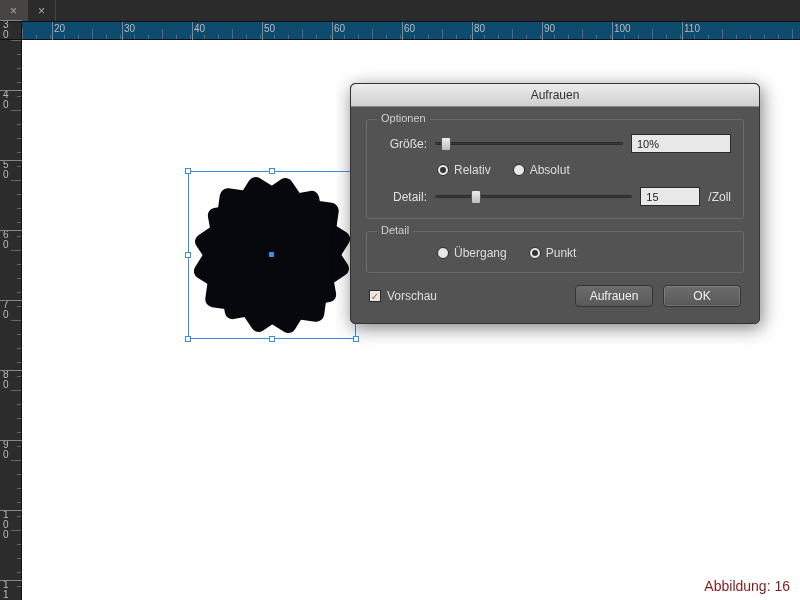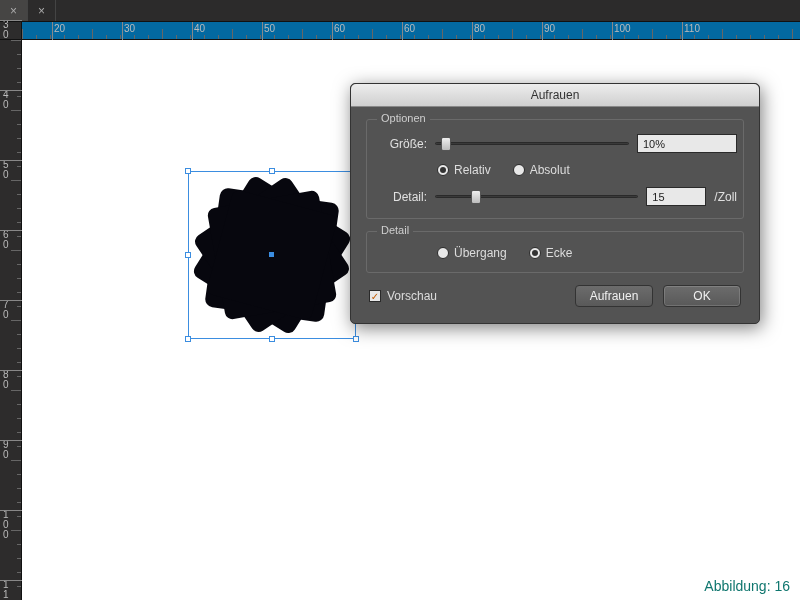--- a/index.html
+++ b/index.html
@@ -7,21 +7,21 @@
   .app { width: 800px; height: 600px; background: #fff; position: relative; }
 
   
   .tabbar { display: flex; height: 22px; background: #2c2b2b; border-bottom: 1px solid #111; color: #ccc; font-size: 11px; }
   .tab { display: flex; align-items: center; padding: 0 10px; gap: 6px; border-right: 1px solid #444; background: #464544; color:#ddd; }
   .tab.inactive { background: #2c2b2b; color:#999; }
   .tab .close { color:#aaa; font-size:12px; }
   .tabbar .rest { flex:1; background:#2c2b2b; }
 
   
-  .ruler-top { position:absolute; top:22px; left:22px; right:0; height:18px; background:#0369a1; border-bottom:1px solid #111; }
+  .ruler-top { position:absolute; top:22px; left:22px; right:0; height:18px; background:#0c4a6e; border-bottom:1px solid #111; }
   .ruler-top .tick { position:absolute; top:0; height:18px; color:#bbb; font-size:10px; }
   .ruler-top .tick .num { position:absolute; top:1px; left:2px; }
   .ruler-top .tick .major { position:absolute; bottom:0; width:1px; height:18px; background:#888; }
   .ruler-top .minor { position:absolute; bottom:0; width:1px; height:5px; background:#666; }
 
   
   .ruler-left { position:absolute; top:40px; left:0; width:22px; bottom:0; background:#2d2c2c; border-right:1px solid #111; }
   .ruler-left .tick { position:absolute; left:0; width:22px; color:#bbb; font-size:10px; }
   .ruler-left .tick .num { display:block; transform-origin: left top; line-height:10px; }
   .ruler-left .tick .major { position:absolute; right:0; height:1px; width:22px; background:#888; }
@@ -46,21 +46,21 @@
   .blob .r1{transform:rotate(8deg) scale(1)}
   .blob .r2{transform:rotate(32deg) scale(0.98)}
   .blob .r3{transform:rotate(56deg) scale(0.96)}
   .blob .r4{transform:rotate(80deg) scale(0.94)}
   .blob .r5{transform:rotate(15deg) scale(0.9)}
 
   
   .dialog { position:absolute; left:350px; top:83px; width:410px; background:#535353; border:1px solid #333; box-shadow:2px 4px 18px rgba(0,0,0,0.5); border-radius:5px; color:#ddd; font-size:12px; }
   .dlg-title { height:23px; background:linear-gradient(#ededed,#cfcfcf); color:#333; text-align:center; line-height:23px; border-bottom:1px solid #888; border-radius:5px 5px 0 0; font-size:12px; }
   .dlg-body { padding:12px 15px 14px 15px; }
-  .fieldset { border:1px solid #6a6a6a; border-radius:3px; padding:14px 6px 12px 12px; margin-bottom:12px; position:relative; }
+  .fieldset { border:1px solid #6a6a6a; border-radius:3px; padding:14px 12px 12px 12px; margin-bottom:12px; position:relative; }
   .fieldset .legend { position:absolute; top:-8px; left:10px; background:#535353; padding:0 4px; color:#cfcfcf; font-size:11px; }
   .row { display:flex; align-items:center; gap:8px; margin-bottom:10px; }
   .row:last-child{margin-bottom:0}
   .lbl { width:48px; text-align:right; color:#e0e0e0; }
   .slider { flex:1; height:16px; position:relative; }
   .slider .track { position:absolute; left:0; right:0; top:50%; height:3px; margin-top:-2px; background:#3a3a3a; border:1px solid #2a2a2a; border-radius:2px; }
   .slider .knob { position:absolute; top:50%; width:10px; height:14px; margin-top:-7px; background:linear-gradient(#efefef,#bcbcbc); border:1px solid #555; border-radius:2px; }
   .valbox { width:100px; height:19px; background:#e8e8e8; border:1px solid #2a2a2a; color:#222; font-size:11px; padding:2px 5px; display:flex; align-items:center; }
   .valbox.sm { width:60px; }
   .unit { color:#e0e0e0; }
@@ -69,21 +69,21 @@
   .radio .dot { width:12px; height:12px; border-radius:50%; border:1px solid #2a2a2a; background:#e8e8e8; position:relative; }
   .radio.sel .dot::after { content:""; position:absolute; inset:2px; border-radius:50%; background:#333; }
   .dlg-foot { display:flex; align-items:center; padding:0 3px 2px 3px; gap:10px; }
   .chk { display:flex; align-items:center; gap:6px; }
   .chk .box { width:12px; height:12px; background:#e8e8e8; border:1px solid #2a2a2a; display:flex; align-items:center; justify-content:center; font-size:10px; color:#c05a00; }
   .spacer { flex:1; }
   .btn { min-width:78px; height:22px; background:linear-gradient(#6c6c6c,#595959); border:1px solid #333; border-radius:4px; color:#f0f0f0; font-size:12px; display:flex; align-items:center; justify-content:center; }
   .btn.primary { min-width:78px; box-shadow:inset 0 0 0 1px rgba(255,255,255,0.15); }
 
   
-  .caption { position:absolute; right:10px; bottom:6px; color:#0f766e; font-size:14px;text-align:center; }
+  .caption { position:absolute; right:10px; bottom:6px; color:#7f1d1d; font-size:14px;text-align:center; }
 </style>
 </head>
 <body>
 
 <div class="app">
 
   <div class="tabbar">
     <div class="tab">
       <span class="close">×</span>
     </div>
@@ -339,21 +339,21 @@
       <div class="fieldset">
         <div class="legend">Detail</div>
         <div class="row">
           <div class="radios">
             <label class="radio">
               <span class="dot"></span>
               <span>Übergang</span>
             </label>
             <label class="radio sel">
               <span class="dot"></span>
-              <span>Ecke</span>
+              <span>Punkt</span>
             </label>
           </div>
         </div>
       </div>
 
       <div class="dlg-foot">
         <label class="chk">
           <span class="box">✓</span>
           <span>Vorschau</span>
         </label>

